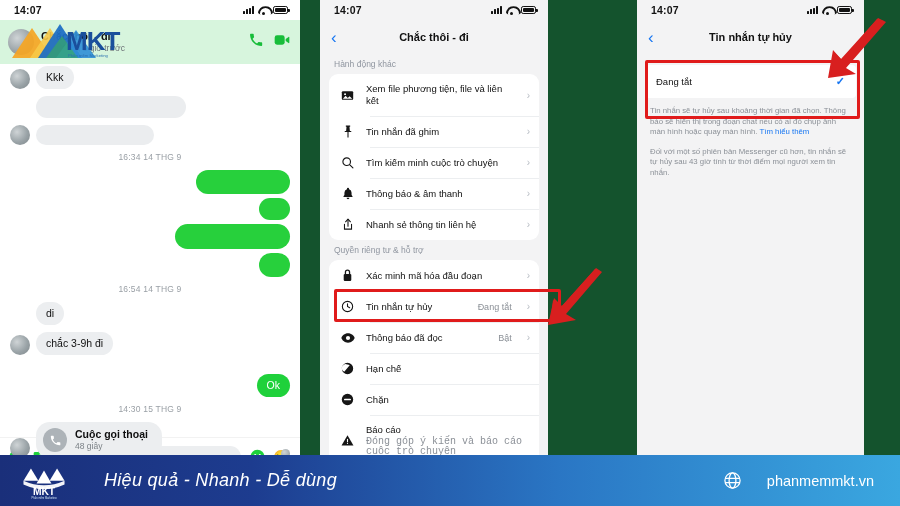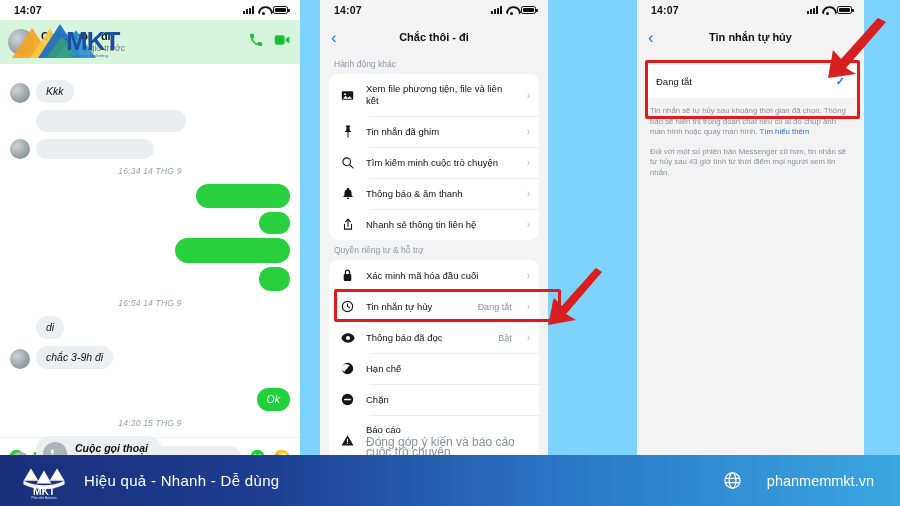--- a/index.html
+++ b/index.html
@@ -3,21 +3,21 @@
 <meta charset="utf-8">
 <style>
   * { box-sizing: border-box; margin: 0; padding: 0; }
   body {
     width: 900px; height: 506px;
     font-family: "Liberation Sans", sans-serif;
     background: #ffffff;
     overflow: hidden;
     position: relative;
   }
-  .stage { position: relative; width: 900px; height: 506px; background:#7dd3fc; }
+  .stage { position: relative; width: 900px; height: 506px; background:#14532d; }
 
   
   .panel { position: absolute; top: 0; height: 455px; background: #ffffff; overflow: hidden; }
   .panel-left   { left: 0;   width: 300px; }
   .panel-mid    { left: 320px; width: 228px; background:#f3f3f4; }
   .panel-right  { left: 637px; width: 227px; background:#f3f3f4; }
 
   
   .statusbar {
     height: 20px; display: flex; align-items: center;
@@ -55,21 +55,21 @@
     width:26px;height:26px;border-radius:50%;flex:0 0 26px;
     background: radial-gradient(circle at 35% 35%, #cfd4d6 0%, #9aa3a7 55%, #7d8589 100%);
   }
   .chat-head .names { flex:1; min-width:0; }
   .chat-head .nm { font-size:11px; font-weight:bold; color:#101010; line-height:13px;
                    white-space:nowrap; overflow:hidden; }
   .chat-head .sub { font-size:8.5px; color:#6f7479; line-height:11px; white-space:nowrap; }
   .chat-head .acts { display:flex; gap:11px; align-items:center; }
   .ic-phone, .ic-video { color:#18bd3a; }
 
-  .chat-body { position:relative; height:373px; background:#fff; padding: 16px 10px 0 10px; font-style: italic; }
+  .chat-body { position:relative; height:373px; background:#fff; padding: 2px 10px 0 10px; }
   .row { display:flex; align-items:flex-end; margin-bottom:7px; }
   .row.me { justify-content:flex-end; }
   .rav { width:20px;height:20px;border-radius:50%;flex:0 0 20px;margin-right:6px;
          background: radial-gradient(circle at 35% 35%, #cfd4d6 0%, #9aa3a7 55%, #7d8589 100%); }
   .bub { background:#eceef0; color:#111; font-size:10.5px; padding:5px 10px;
          border-radius:13px; max-width:185px; line-height:13px; }
   .bub.ghost { background:#ebedef; color:transparent; }
   .bub.green { background:#1fd13b; color:#fff;margin-top:12px; }
   .tstamp { text-align:center; font-size:8.5px; color:#9aa0a6; margin:7px 0 8px; letter-spacing:.2px; }
 
@@ -104,21 +104,21 @@
   .sec-label { font-size:8.5px; color:#9096a0; padding:5px 0 5px 14px; }
   .card { background:#fff; border-radius:9px; margin:0 9px; overflow:hidden; }
   .item { display:flex; align-items:center; gap:11px; padding:9px 9px 9px 11px;
           position:relative; min-height:31px; }
   .item + .item::before {
     content:""; position:absolute; left:41px; right:0; top:0; height:1px; background:#eceef0;
   }
   .item .ico { width:15px; flex:0 0 15px; display:flex; align-items:center;
                justify-content:center; color:#161616; }
   .item .lbl { flex:1; font-size:9.5px; color:#111; line-height:12px; }
-  .item .lbl small { display:block; font-size:12px; color:#8b9097; line-height:10px; margin-top:1px; }
+  .item .lbl small { display:block; font-size:10px; color:#8b9097; line-height:10px; margin-top:1px;font-family:Liberation Mono, monospace; }
   .item .val { font-size:9px; color:#8b9097; margin-right:4px; }
   .item .chev { color:#b8bdc4; font-size:10px; }
 
   
   .opt-card { background:#fff; border-radius:4px; margin:0 8px; overflow:hidden; }
   .opt { display:flex; align-items:center; padding:10px 11px; font-size:9.5px; color:#111; }
   .opt + .opt { border-top:1px solid #eceef0; }
   .opt .tick { margin-left:auto; color:#1877f2; font-size:11px; font-weight:bold; }
   .desc { padding:8px 12px 0 13px; font-size:7.8px; color:#8b9097; line-height:10.5px; }
   .desc a { color:#1877f2; text-decoration:none; }
@@ -126,21 +126,21 @@
 
   
   .redbox { position:absolute; border:3px solid #e01b1b; border-radius:2px; }
   .arrow { position:absolute; }
 
   
   .banner { position:absolute; left:0; bottom:0; width:900px; height:51px;
             background: linear-gradient(90deg,#1a2f7a 0%, #1d3c8f 28%, #2a76c4 62%, #3aa7e0 100%);
             display:flex; align-items:center; }
   .banner .logo { margin-left:16px; width:56px; }
-  .banner .slogan { margin-left:12px; color:#fff; font-size:15px; letter-spacing:.3px; }
+  .banner .slogan { margin-left:32px; color:#fff; font-size:18px; letter-spacing:.3px;font-style:italic; }
   .banner .site { margin-left:auto; margin-right:26px; display:flex; align-items:center;
                   gap:25px; color:#fff; font-size:14.5px; }
 </style>
 </head>
 <body>
 
 <div class="stage">
 
   <div class="panel panel-left">
 
@@ -380,21 +380,21 @@
 
     <div class="card">
 
       <div class="item">
         <span class="ico">
           <svg width="11" height="13" viewBox="0 0 18 24" fill="currentColor">
               <path d="M9 1a5 5 0 0 1 5 5v3h-2.4V6a2.6 2.6 0 0 0-5.2 0v3H4V6a5 5 0 0 1 5-5z"></path>
               <rect x="2" y="9" width="14" height="13" rx="2.2"></rect>
             </svg>
         </span>
-        <span class="lbl">Xác minh mã hóa đầu cuối</span>
+        <span class="lbl">Xác minh mã hóa đầu đoạn</span>
         <span class="chev">›</span>
       </div>
 
       <div class="item">
         <span class="ico">
           <svg width="13" height="13" viewBox="0 0 24 24" fill="none" stroke="currentColor" stroke-width="2">
               <circle cx="12" cy="12" r="9.5"></circle>
               <path d="M12 6.8V12l4 2.3" stroke-linecap="round"></path>
             </svg>
         </span>

